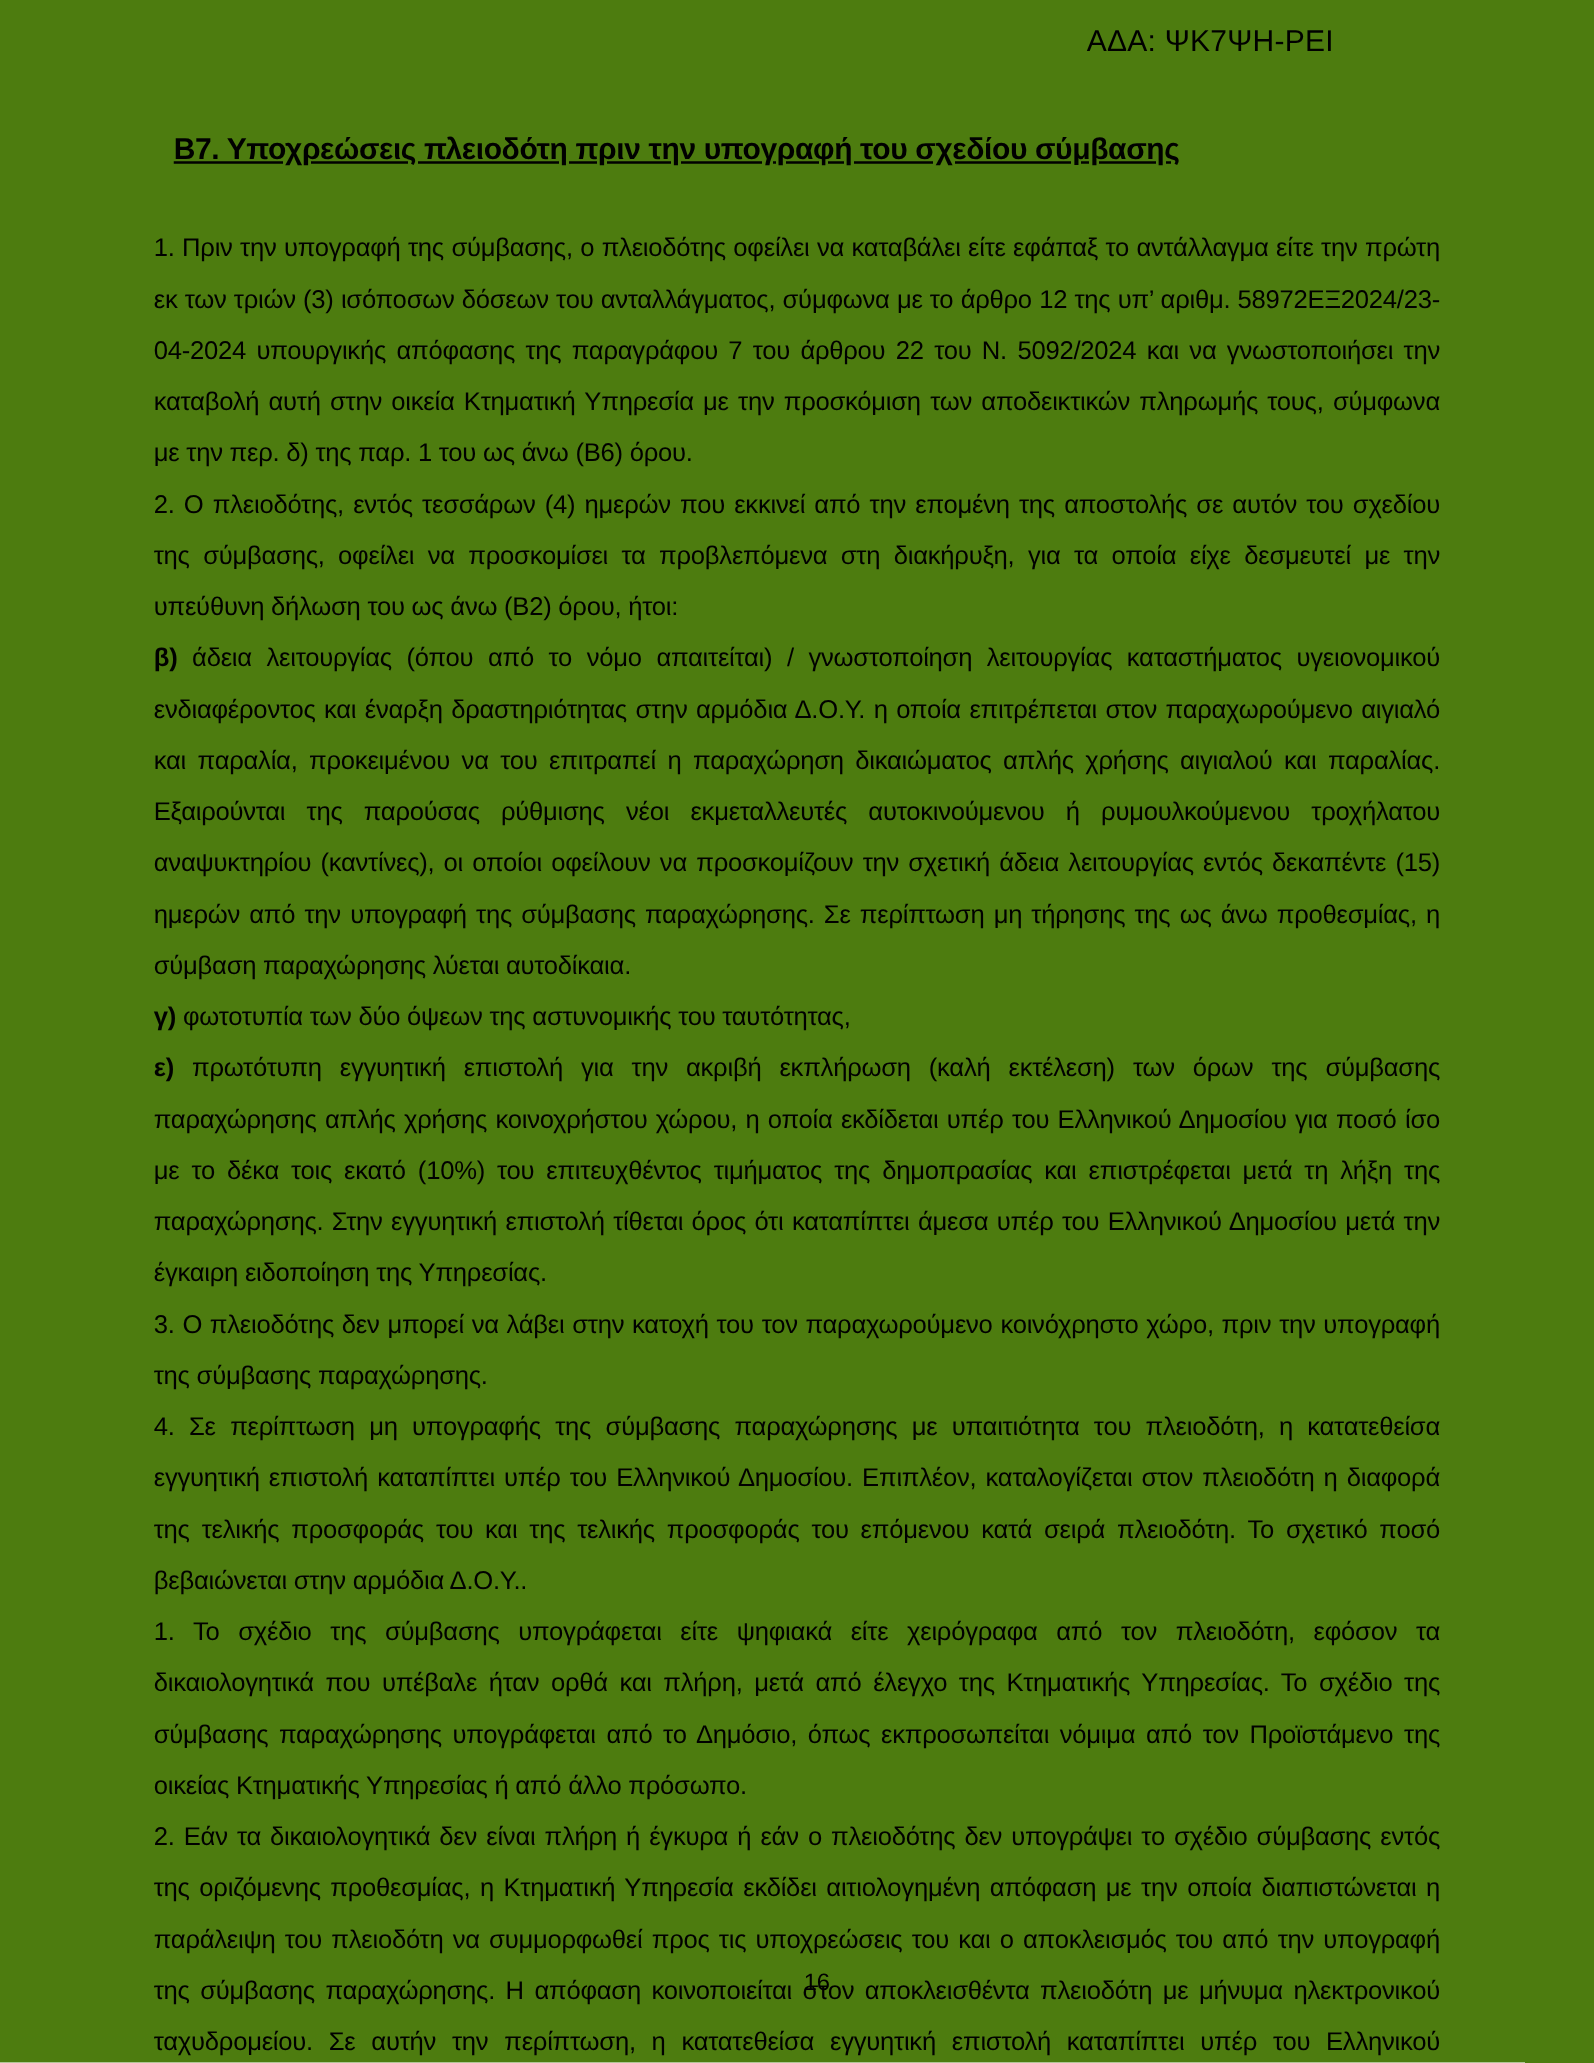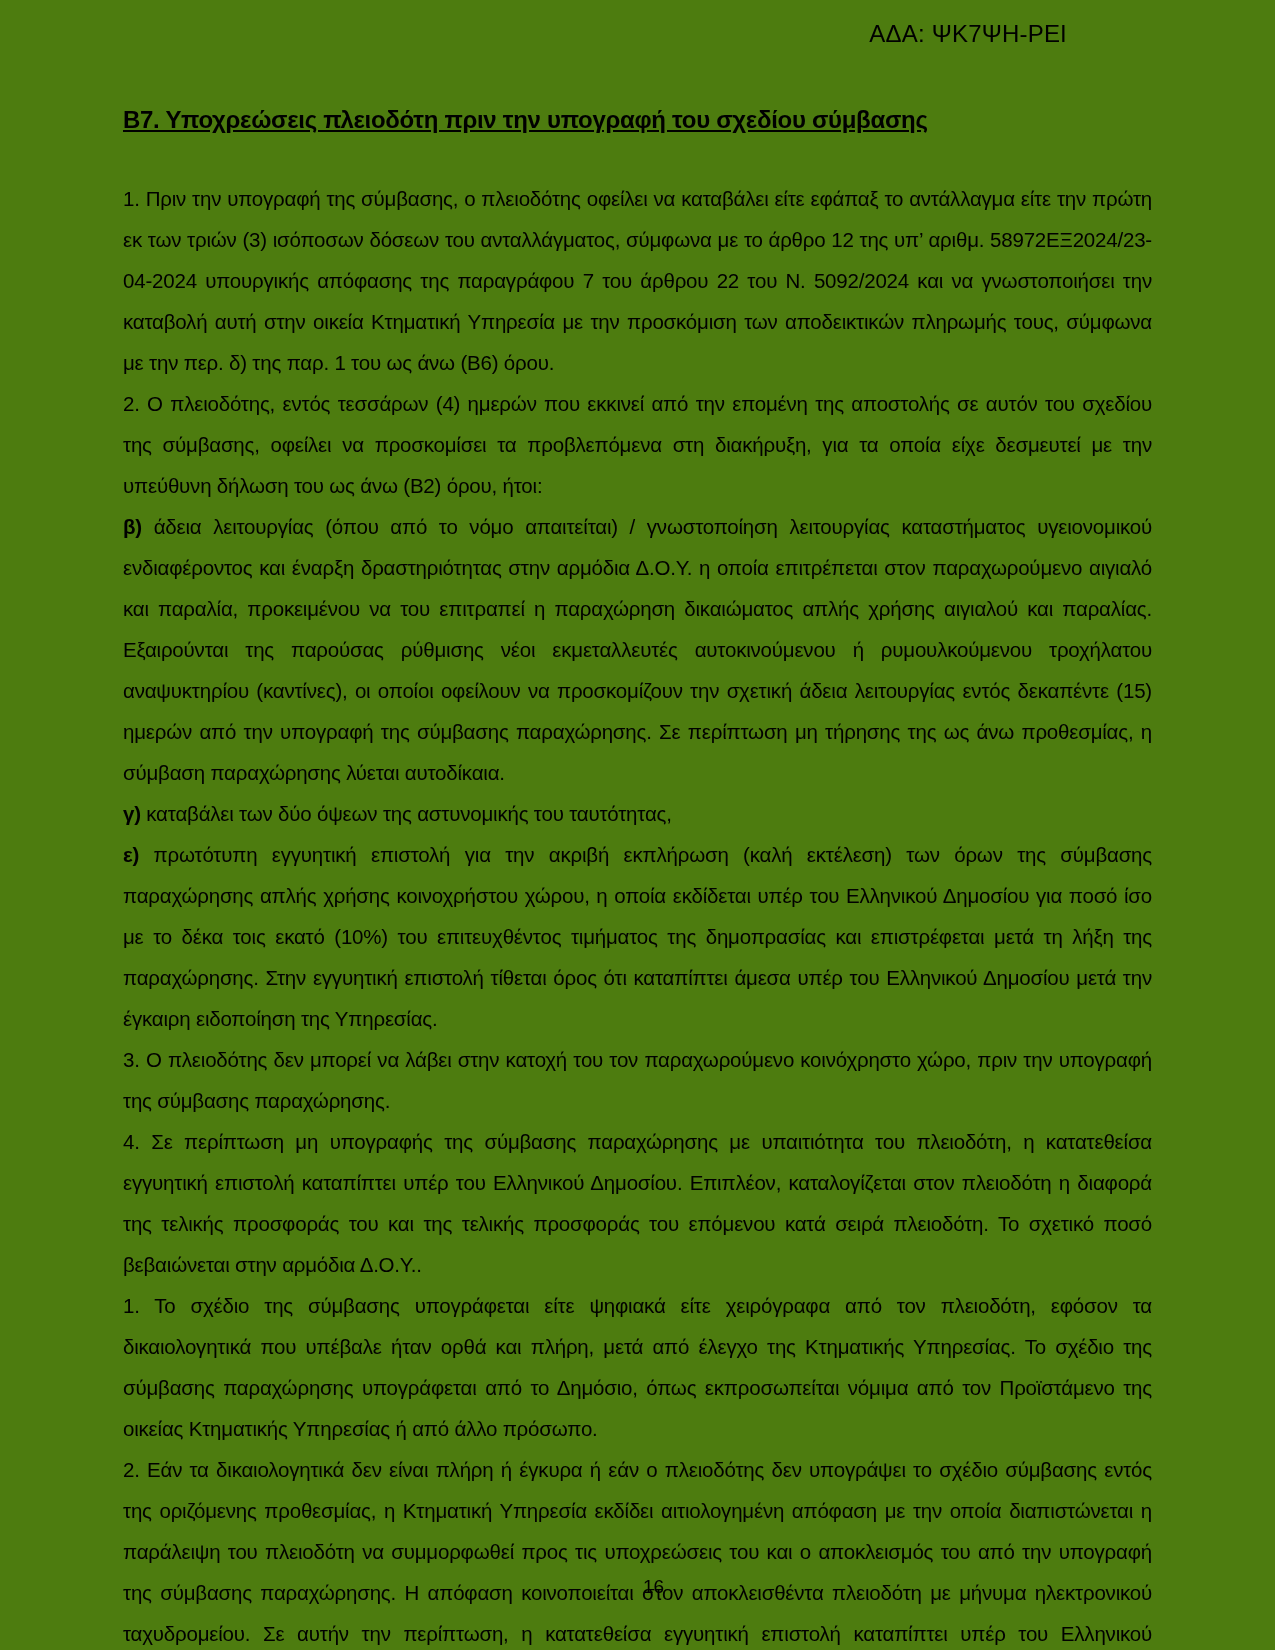--- a/index.html
+++ b/index.html
@@ -28,21 +28,21 @@
     position: absolute;
     left: 123px;
     right: 123px;
     top: 106px;
   }
   .section-heading {
     font-size: 24px;
     font-weight: bold;
     text-decoration: underline;
     letter-spacing: -0.3px;
-    margin: 0 0 44px 0;
+    margin: 0 0 44px 16px;
   }
   .section-heading.spaced-top {
     margin-top: 44px;
     margin-bottom: 48px;
   }
   .para {
     margin: 0;
     font-size: 20.5px;
     line-height: 41px;
     text-align: justify;
@@ -65,21 +65,21 @@
 
   <div class="ada-header">ΑΔΑ: ΨΚ7ΨΗ-ΡΕΙ</div>
 
   <div class="content">
 
     <h2 class="section-heading">Β7. Υποχρεώσεις πλειοδότη πριν την υπογραφή του σχεδίου σύμβασης</h2>
 
     <p class="para"><span>1. Πριν την υπογραφή της σύμβασης, ο πλειοδότης οφείλει να καταβάλει είτε εφάπαξ το αντάλλαγμα είτε την πρώτη εκ των τριών (3) ισόποσων δόσεων του ανταλλάγματος, σύμφωνα με το άρθρο 12 της υπ’ αριθμ. 58972ΕΞ2024/23-04-2024 υπουργικής απόφασης της παραγράφου 7 του άρθρου 22 του Ν. 5092/2024 και να γνωστοποιήσει την καταβολή αυτή στην οικεία Κτηματική Υπηρεσία με την προσκόμιση των αποδεικτικών πληρωμής τους, σύμφωνα με την περ. δ) της παρ. 1 του ως άνω (Β6) όρου.</span></p>
     <p class="para"><span>2. Ο πλειοδότης, εντός τεσσάρων (4) ημερών που εκκινεί από την επομένη της αποστολής σε αυτόν του σχεδίου της σύμβασης, οφείλει να προσκομίσει τα προβλεπόμενα στη διακήρυξη, για τα οποία είχε δεσμευτεί με την υπεύθυνη δήλωση του ως άνω (Β2) όρου, ήτοι:</span></p>
     <p class="para"><span class="bold">β)</span><span> άδεια λειτουργίας (όπου από το νόμο απαιτείται) / γνωστοποίηση λειτουργίας καταστήματος υγειονομικού ενδιαφέροντος και έναρξη δραστηριότητας στην αρμόδια Δ.Ο.Υ. η οποία επιτρέπεται στον παραχωρούμενο αιγιαλό και παραλία, προκειμένου να του επιτραπεί η παραχώρηση δικαιώματος απλής χρήσης αιγιαλού και παραλίας. Εξαιρούνται της παρούσας ρύθμισης νέοι εκμεταλλευτές αυτοκινούμενου ή ρυμουλκούμενου τροχήλατου αναψυκτηρίου (καντίνες), οι οποίοι οφείλουν να προσκομίζουν την σχετική άδεια λειτουργίας εντός δεκαπέντε (15) ημερών από την υπογραφή της σύμβασης παραχώρησης. Σε περίπτωση μη τήρησης της ως άνω προθεσμίας, η σύμβαση παραχώρησης λύεται αυτοδίκαια.</span></p>
-    <p class="para"><span class="bold">γ)</span><span> καταβάλει των δύο όψεων της αστυνομικής του ταυτότητας,</span></p>
+    <p class="para"><span class="bold">γ)</span><span> φωτοτυπία των δύο όψεων της αστυνομικής του ταυτότητας,</span></p>
     <p class="para"><span class="bold">ε)</span><span> πρωτότυπη εγγυητική επιστολή για την ακριβή εκπλήρωση (καλή εκτέλεση) των όρων της σύμβασης παραχώρησης απλής χρήσης κοινοχρήστου χώρου, η οποία εκδίδεται υπέρ του Ελληνικού Δημοσίου για ποσό ίσο με το δέκα τοις εκατό (10%) του επιτευχθέντος τιμήματος της δημοπρασίας και επιστρέφεται μετά τη λήξη της παραχώρησης. Στην εγγυητική επιστολή τίθεται όρος ότι καταπίπτει άμεσα υπέρ του Ελληνικού Δημοσίου μετά την έγκαιρη ειδοποίηση της Υπηρεσίας.</span></p>
     <p class="para"><span>3. Ο πλειοδότης δεν μπορεί να λάβει στην κατοχή του τον παραχωρούμενο κοινόχρηστο χώρο, πριν την υπογραφή της σύμβασης παραχώρησης.</span></p>
     <p class="para"><span>4. Σε περίπτωση μη υπογραφής της σύμβασης παραχώρησης με υπαιτιότητα του πλειοδότη, η κατατεθείσα εγγυητική επιστολή καταπίπτει υπέρ του Ελληνικού Δημοσίου. Επιπλέον, καταλογίζεται στον πλειοδότη η διαφορά της τελικής προσφοράς του και της τελικής προσφοράς του επόμενου κατά σειρά πλειοδότη. Το σχετικό ποσό βεβαιώνεται στην αρμόδια Δ.Ο.Υ..</span></p>
 
 
     <p class="para"><span>1. Το σχέδιο της σύμβασης υπογράφεται είτε ψηφιακά είτε χειρόγραφα από τον πλειοδότη, εφόσον τα δικαιολογητικά που υπέβαλε ήταν ορθά και πλήρη, μετά από έλεγχο της Κτηματικής Υπηρεσίας. Το σχέδιο της σύμβασης παραχώρησης υπογράφεται από το Δημόσιο, όπως εκπροσωπείται νόμιμα από τον Προϊστάμενο της οικείας Κτηματικής Υπηρεσίας ή από άλλο πρόσωπο.</span></p>
     <p class="para"><span>2. Εάν τα δικαιολογητικά δεν είναι πλήρη ή έγκυρα ή εάν ο πλειοδότης δεν υπογράψει το σχέδιο σύμβασης εντός της οριζόμενης προθεσμίας, η Κτηματική Υπηρεσία εκδίδει αιτιολογημένη απόφαση με την οποία διαπιστώνεται η παράλειψη του πλειοδότη να συμμορφωθεί προς τις υποχρεώσεις του και ο αποκλεισμός του από την υπογραφή της σύμβασης παραχώρησης. Η απόφαση κοινοποιείται στον αποκλεισθέντα πλειοδότη με μήνυμα ηλεκτρονικού ταχυδρομείου. Σε αυτήν την περίπτωση, η κατατεθείσα εγγυητική επιστολή καταπίπτει υπέρ του Ελληνικού Δημοσίου και σε βάρος του</span></p>
 
   </div>
 

